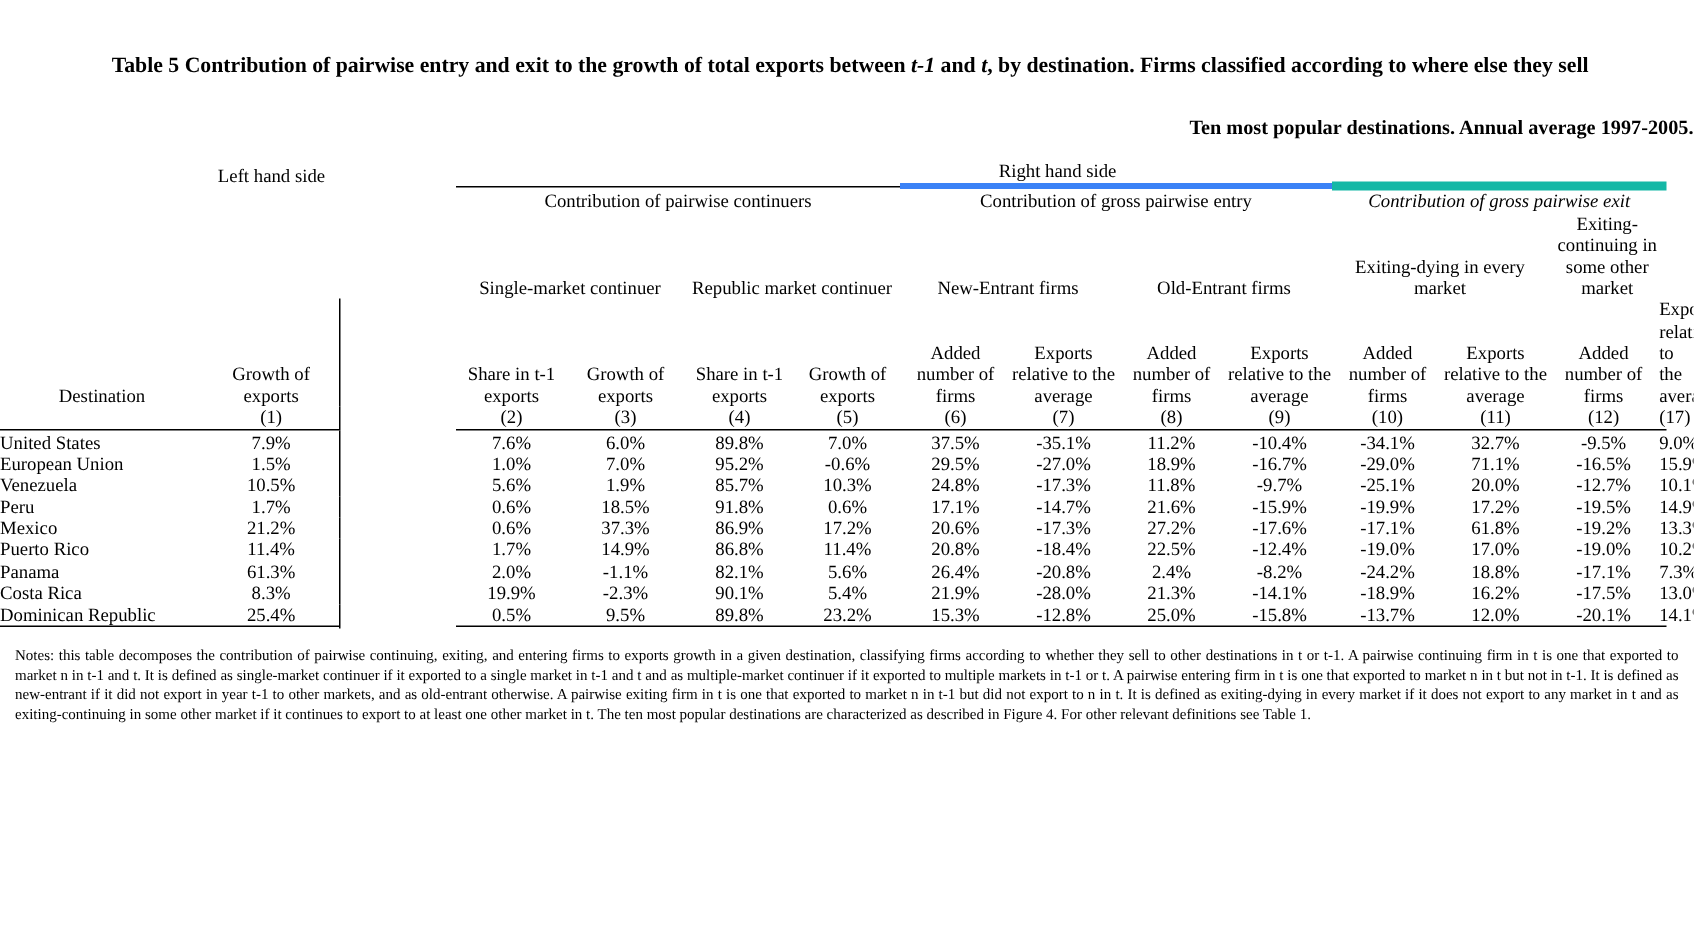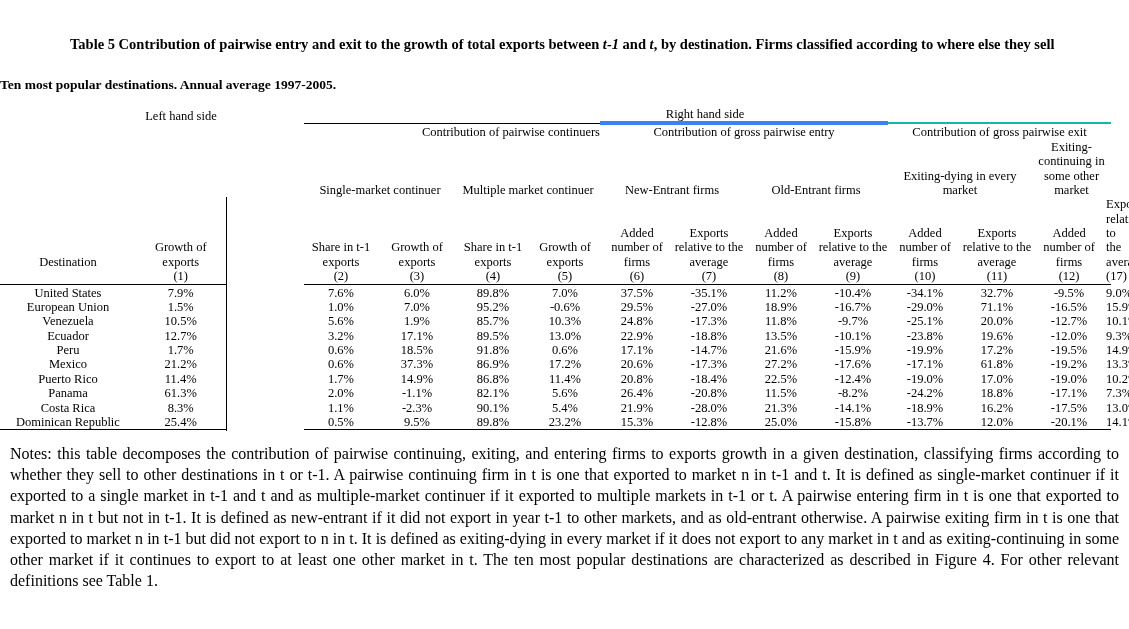--- a/index.html
+++ b/index.html
@@ -14,29 +14,29 @@
     color: #000000;
     overflow: hidden;
   }
   .page {
     position: relative;
     width: 1129px;
     height: 629px;
     padding: 0;
   }
   .title {
-    text-align: left;
+    text-align: right;
     font-weight: bold;
     font-size: 14.5px;
     line-height: 1.45;
     margin: 34px 70px 0 70px;
   }
   .title .it { font-style: italic; }
   .subtitle {
-    text-align: left;
+    text-align: right;
     font-weight: bold;
     font-size: 13.5px;
     margin: 22px 0 0 0;
   }
   table.main {
     border-collapse: collapse;
     margin: 14px 0 0 0;
     width: 1111px;
     table-layout: fixed;
     padding-left: 32px;
@@ -68,29 +68,28 @@
     text-align: center;
     font-size: 12.5px;
     padding: 2px 0 3px 0;
   }
   .datacell {
     text-align: center;
     font-size: 12.5px;
     padding: 2.5px 0;
   }
   .destcell {
-    text-align: center;
     font-size: 12.5px;
     padding: 2.5px 4px;
   }
   .line-top { border-top: 1px solid #000; }
   .vsep { border-right: 1px solid #000; }
   .notes {
     margin: 12px 10px 0 10px;
-    font-size: 16px;
+    font-size: 10px;
     line-height: 1.32;
     text-align: justify;
   }
 </style>
 </head>
 <body>
 
 <div class="page">
 
   <div class="title">
@@ -122,31 +121,31 @@
       <td></td>
       <td class="grp-head">Left hand side</td>
       <td></td>
       <td class="grp-head" colspan="11">Right hand side</td>
     </tr>
 
     <tr>
       <td></td>
       <td></td>
       <td></td>
-      <td class="sect-head" colspan="4" style="border-top:1px solid #000;text-align:right;">Contribution of pairwise continuers</td>
+      <td class="sect-head" colspan="4" style="border-top:1px solid #000;">Contribution of pairwise continuers</td>
       <td class="sect-head" colspan="4" style="border-top:4px solid #3b82f6;">Contribution of gross pairwise entry</td>
-      <td class="sect-head" colspan="4" style="border-top:2px solid #14b8a6;">Contribution of gross pairwise exit</td>
+      <td class="sect-head" colspan="4" style="border-top:6px solid #14b8a6;font-style:italic;">Contribution of gross pairwise exit</td>
     </tr>
 
     <tr>
       <td></td>
       <td></td>
       <td></td>
       <td class="grp-head" colspan="2">Single-market continuer</td>
-      <td class="grp-head" colspan="2">Multiple market continuer</td>
+      <td class="grp-head" colspan="2">Republic market continuer</td>
       <td class="grp-head" colspan="2">New-Entrant firms</td>
       <td class="grp-head" colspan="2">Old-Entrant firms</td>
       <td class="grp-head" colspan="2">Exiting-dying in every market</td>
       <td class="grp-head" colspan="2">Exiting-continuing in some other market</td>
     </tr>
 
     <tr>
       <td class="colhead">Destination</td>
       <td class="colhead vsep">Growth of exports</td>
       <td style="width:8px"></td>
@@ -236,37 +235,20 @@
           <td class="datacell">24.8%</td>
           <td class="datacell">-17.3%</td>
           <td class="datacell">11.8%</td>
           <td class="datacell">-9.7%</td>
           <td class="datacell">-25.1%</td>
           <td class="datacell">20.0%</td>
           <td class="datacell">-12.7%</td>
           <td class="datacell">10.1%</td>
         </tr>
         <tr>
-          <td class="destcell">Ecuador</td>
-          <td class="datacell vsep">12.7%</td>
-          <td></td>
-          <td class="datacell">3.2%</td>
-          <td class="datacell">17.1%</td>
-          <td class="datacell">89.5%</td>
-          <td class="datacell">13.0%</td>
-          <td class="datacell">22.9%</td>
-          <td class="datacell">-18.8%</td>
-          <td class="datacell">13.5%</td>
-          <td class="datacell">-10.1%</td>
-          <td class="datacell">-23.8%</td>
-          <td class="datacell">19.6%</td>
-          <td class="datacell">-12.0%</td>
-          <td class="datacell">9.3%</td>
-        </tr>
-        <tr>
           <td class="destcell">Peru</td>
           <td class="datacell vsep">1.7%</td>
           <td></td>
           <td class="datacell">0.6%</td>
           <td class="datacell">18.5%</td>
           <td class="datacell">91.8%</td>
           <td class="datacell">0.6%</td>
           <td class="datacell">17.1%</td>
           <td class="datacell">-14.7%</td>
           <td class="datacell">21.6%</td>
@@ -313,32 +295,32 @@
         <tr>
           <td class="destcell">Panama</td>
           <td class="datacell vsep">61.3%</td>
           <td></td>
           <td class="datacell">2.0%</td>
           <td class="datacell">-1.1%</td>
           <td class="datacell">82.1%</td>
           <td class="datacell">5.6%</td>
           <td class="datacell">26.4%</td>
           <td class="datacell">-20.8%</td>
-          <td class="datacell">11.5%</td>
+          <td class="datacell">2.4%</td>
           <td class="datacell">-8.2%</td>
           <td class="datacell">-24.2%</td>
           <td class="datacell">18.8%</td>
           <td class="datacell">-17.1%</td>
           <td class="datacell">7.3%</td>
         </tr>
         <tr>
           <td class="destcell">Costa Rica</td>
           <td class="datacell vsep">8.3%</td>
           <td></td>
-          <td class="datacell">1.1%</td>
+          <td class="datacell">19.9%</td>
           <td class="datacell">-2.3%</td>
           <td class="datacell">90.1%</td>
           <td class="datacell">5.4%</td>
           <td class="datacell">21.9%</td>
           <td class="datacell">-28.0%</td>
           <td class="datacell">21.3%</td>
           <td class="datacell">-14.1%</td>
           <td class="datacell">-18.9%</td>
           <td class="datacell">16.2%</td>
           <td class="datacell">-17.5%</td>

